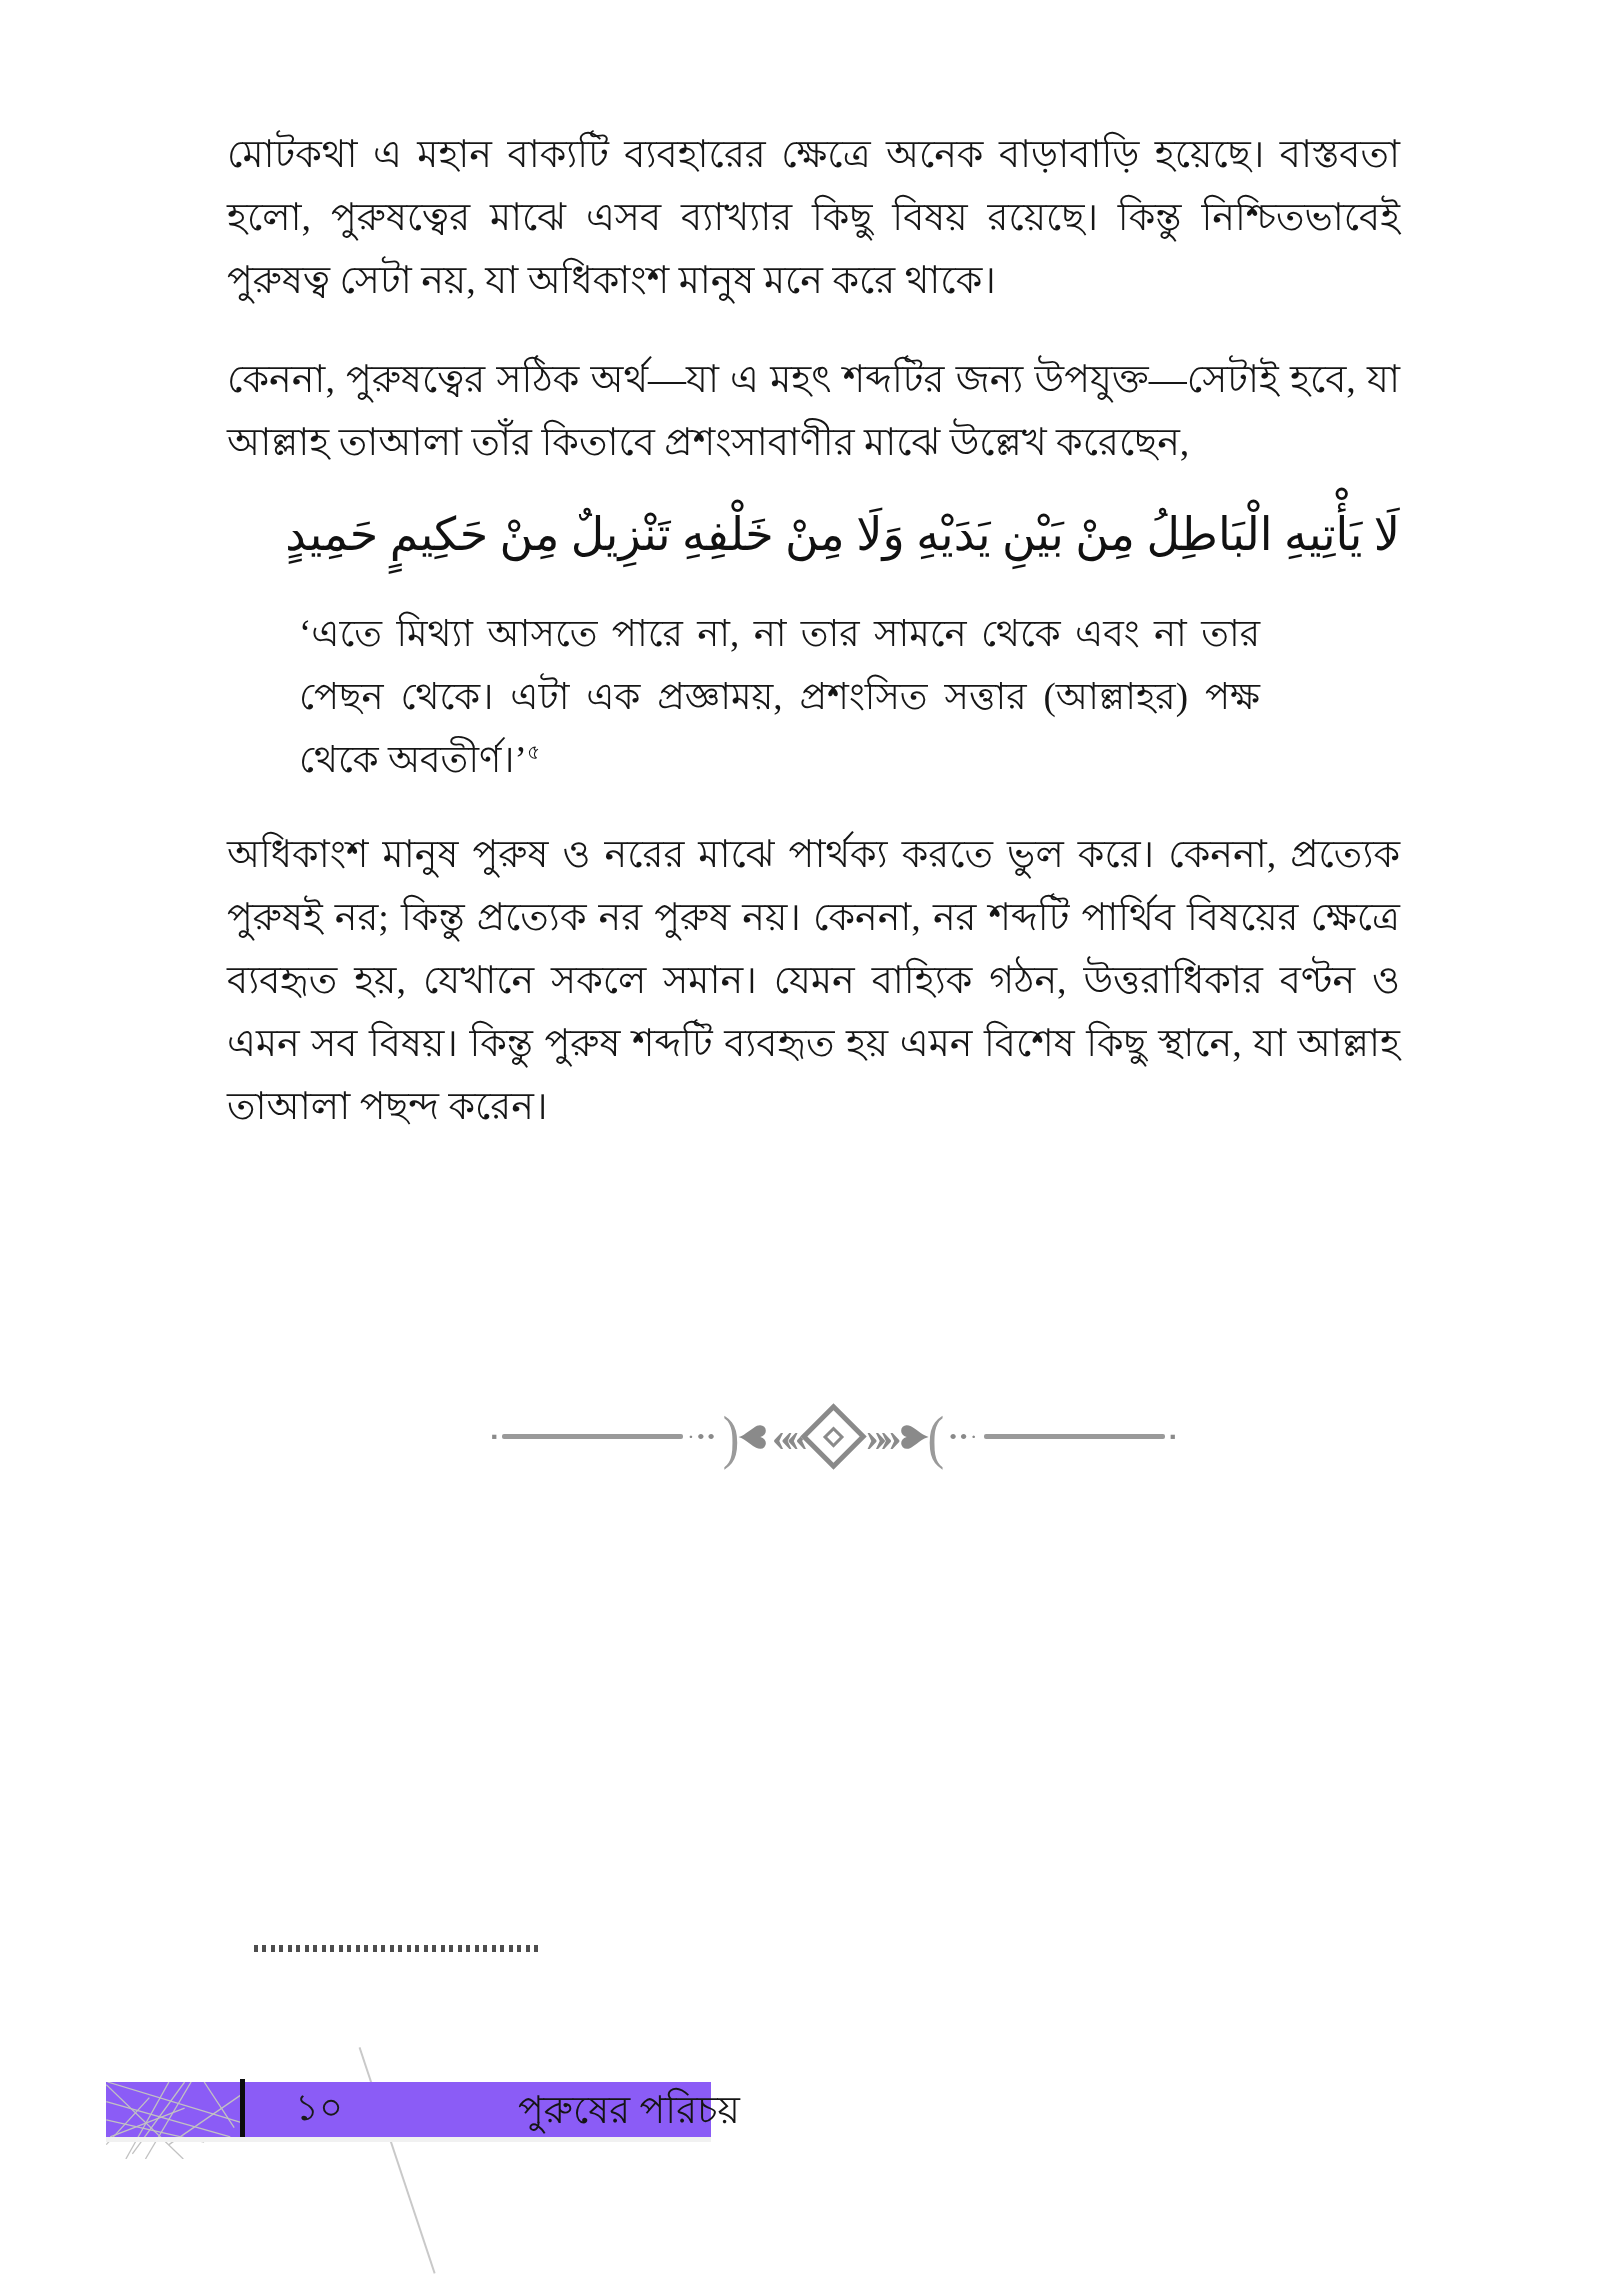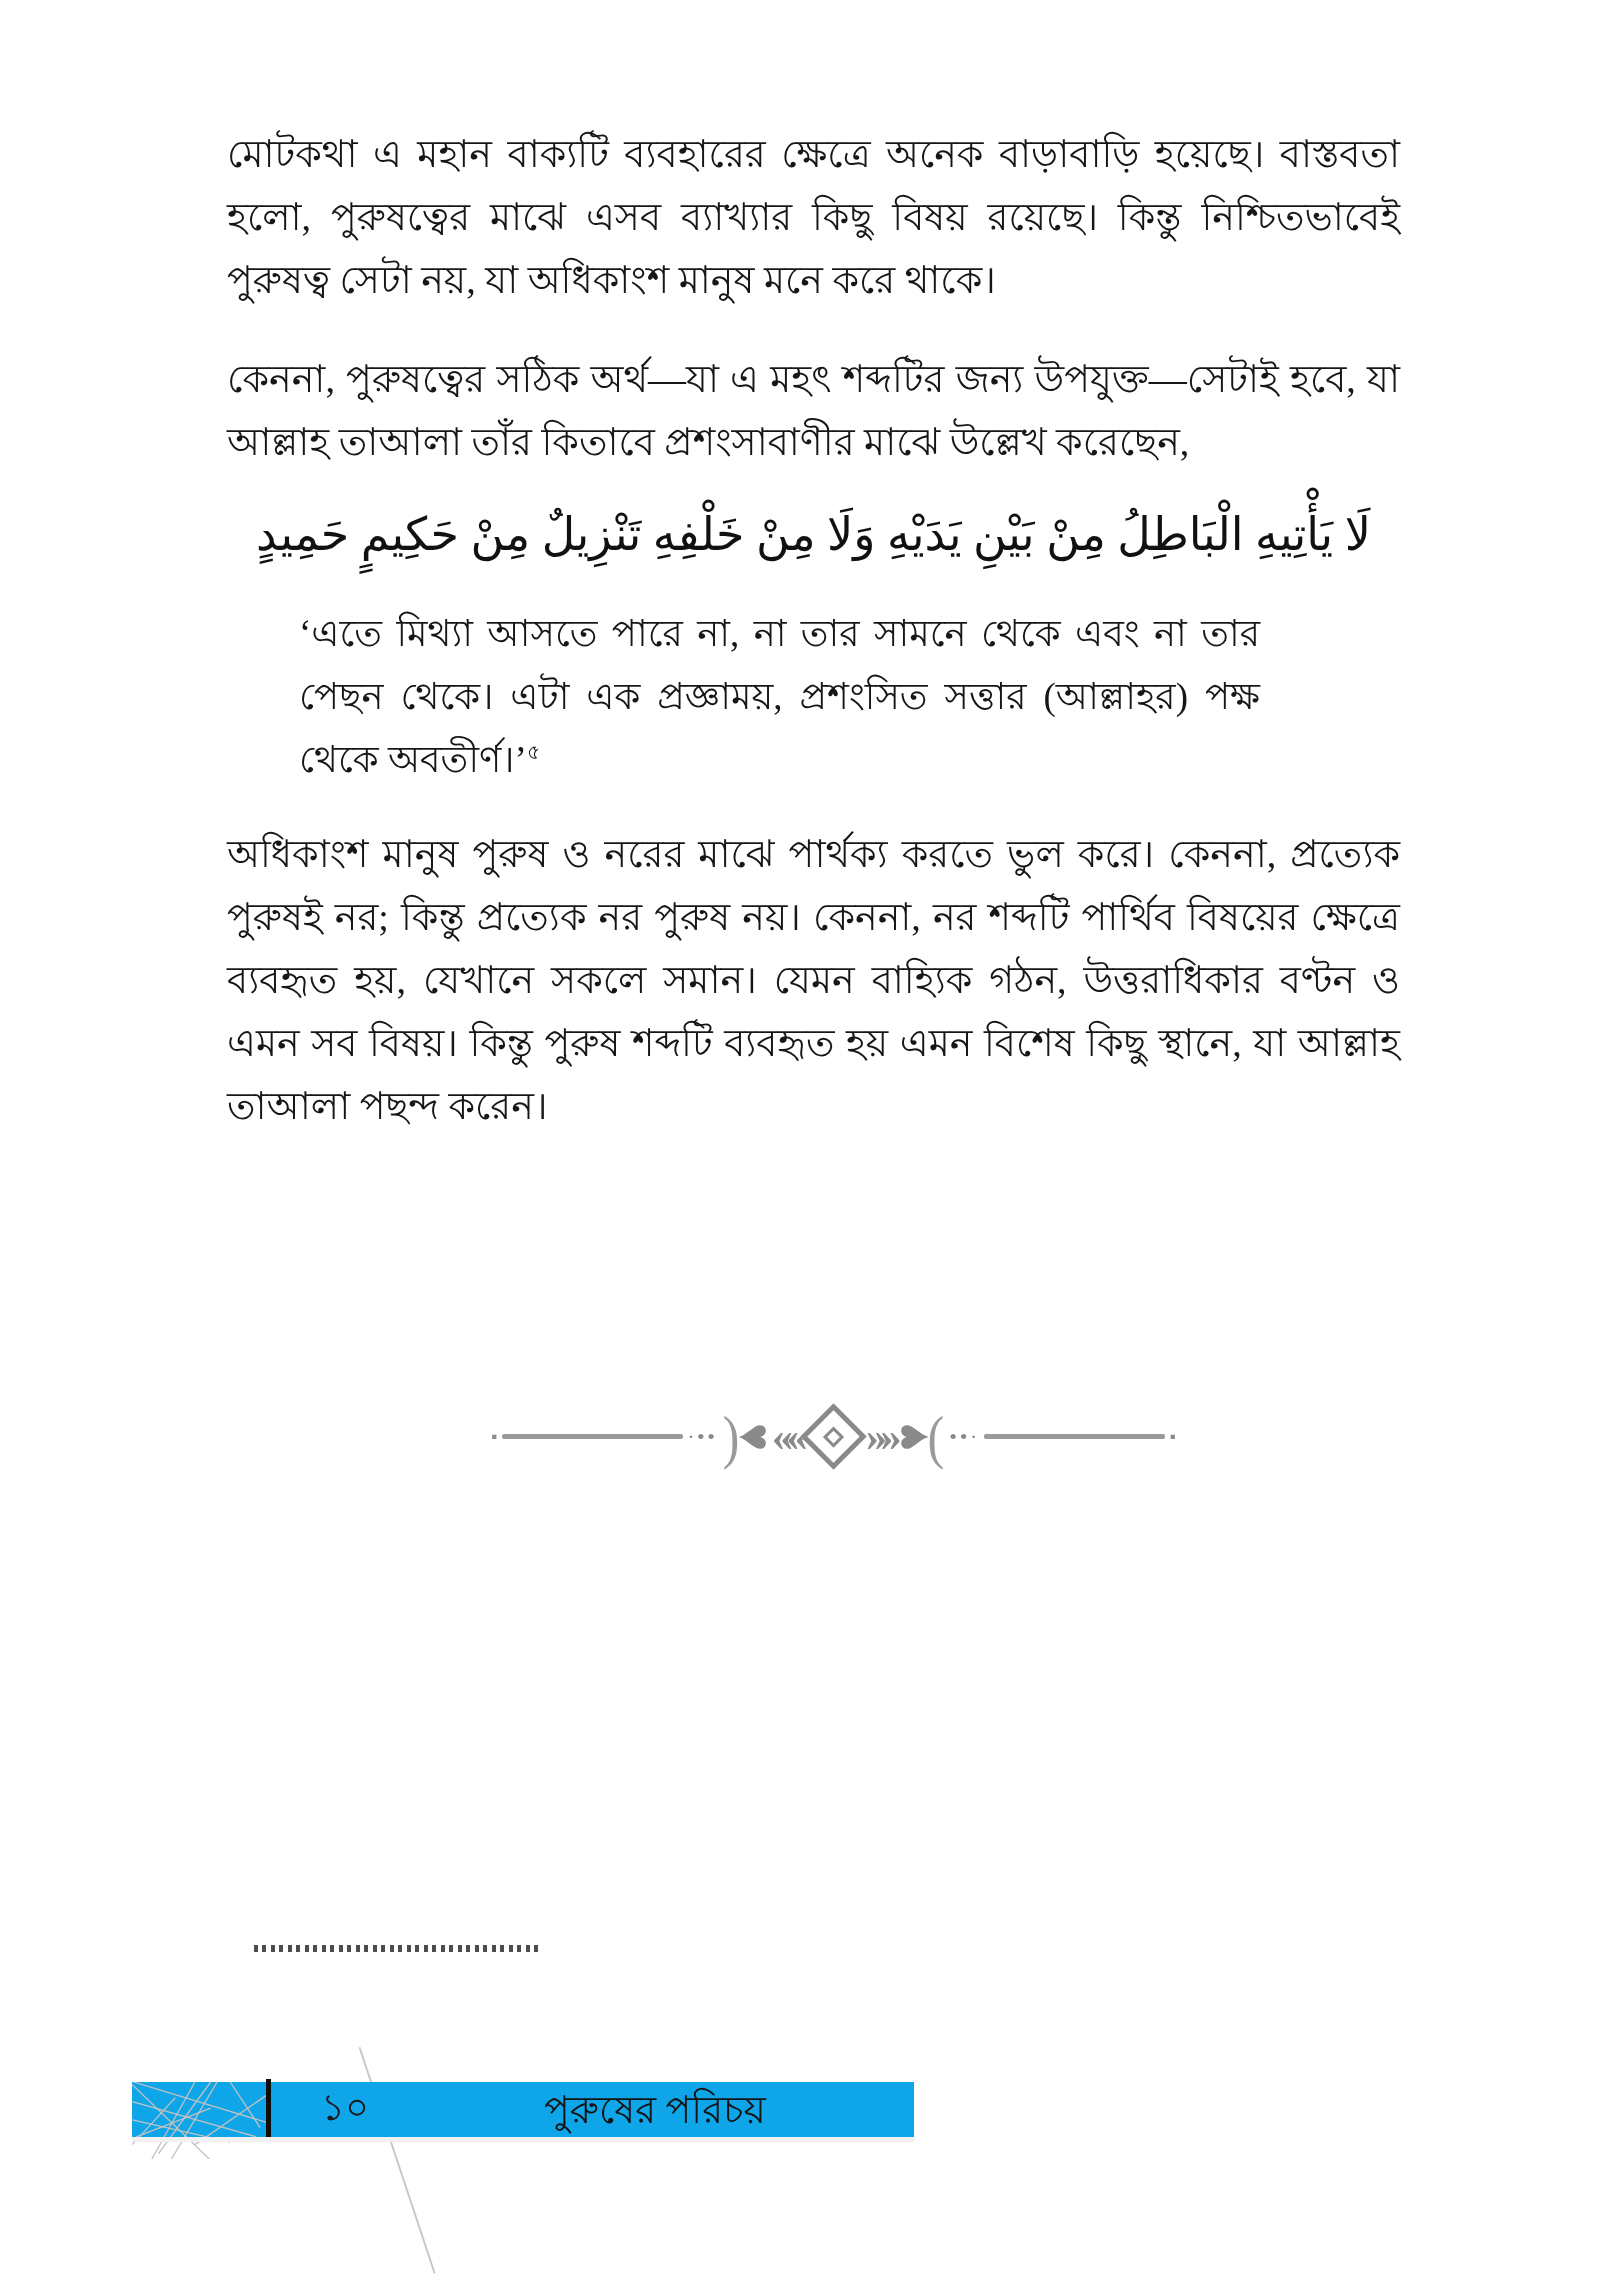--- a/index.html
+++ b/index.html
@@ -13,21 +13,21 @@
     text-decoration:underline;
   }
   .body-text{
     position:absolute;left:227px;width:1173px;margin:0;
     font-size:38px;line-height:63px;
     text-align:justify;
   }
   .arabic-verse{
     position:absolute;left:227px;top:486px;width:1173px;margin:0;
     font-size:46px;line-height:98px;
-    text-align:center;direction:rtl;
+    direction:rtl;
     color:#111;
   }
   .quote-block{
     position:absolute;left:299px;top:602px;width:961px;margin:0;
     font-size:37px;line-height:63px;
     text-align:justify;
   }
   .quote-block sup{font-size:0.55em;line-height:0;vertical-align:super;}
   
   .divider{
@@ -57,22 +57,22 @@
   .footnote-rule{
     position:absolute;left:254px;top:1945px;width:289px;height:6.5px;
     background:repeating-linear-gradient(90deg,#4d4d4d 0 3.9px,transparent 3.9px 8.5px);
   }
   .footnote-text{
     position:absolute;left:254px;top:1960px;width:916px;margin:0;
     font-size:33px;line-height:48px;
   }
   
   .footer-band{
-    position:absolute;left:132px;top:2082px;width:782px;height:55px;
-    background:#0ea5e9;
+    position:absolute;left:106px;top:2082px;width:605px;height:55px;
+    background:#8b5cf6;
   }
   .footer-band .band-underline{
     position:absolute;left:0;top:55px;width:100%;height:5.2px;background:#f1f1f1;
   }
   .corner-pattern{position:absolute;left:0;top:0;}
   .footer-bar{
     position:absolute;left:134px;top:-2.6px;width:4.6px;height:60px;background:#0d0d0d;
   }
   .footer-pagenum{
     position:absolute;left:154px;top:0;width:118px;height:55px;margin:0;

